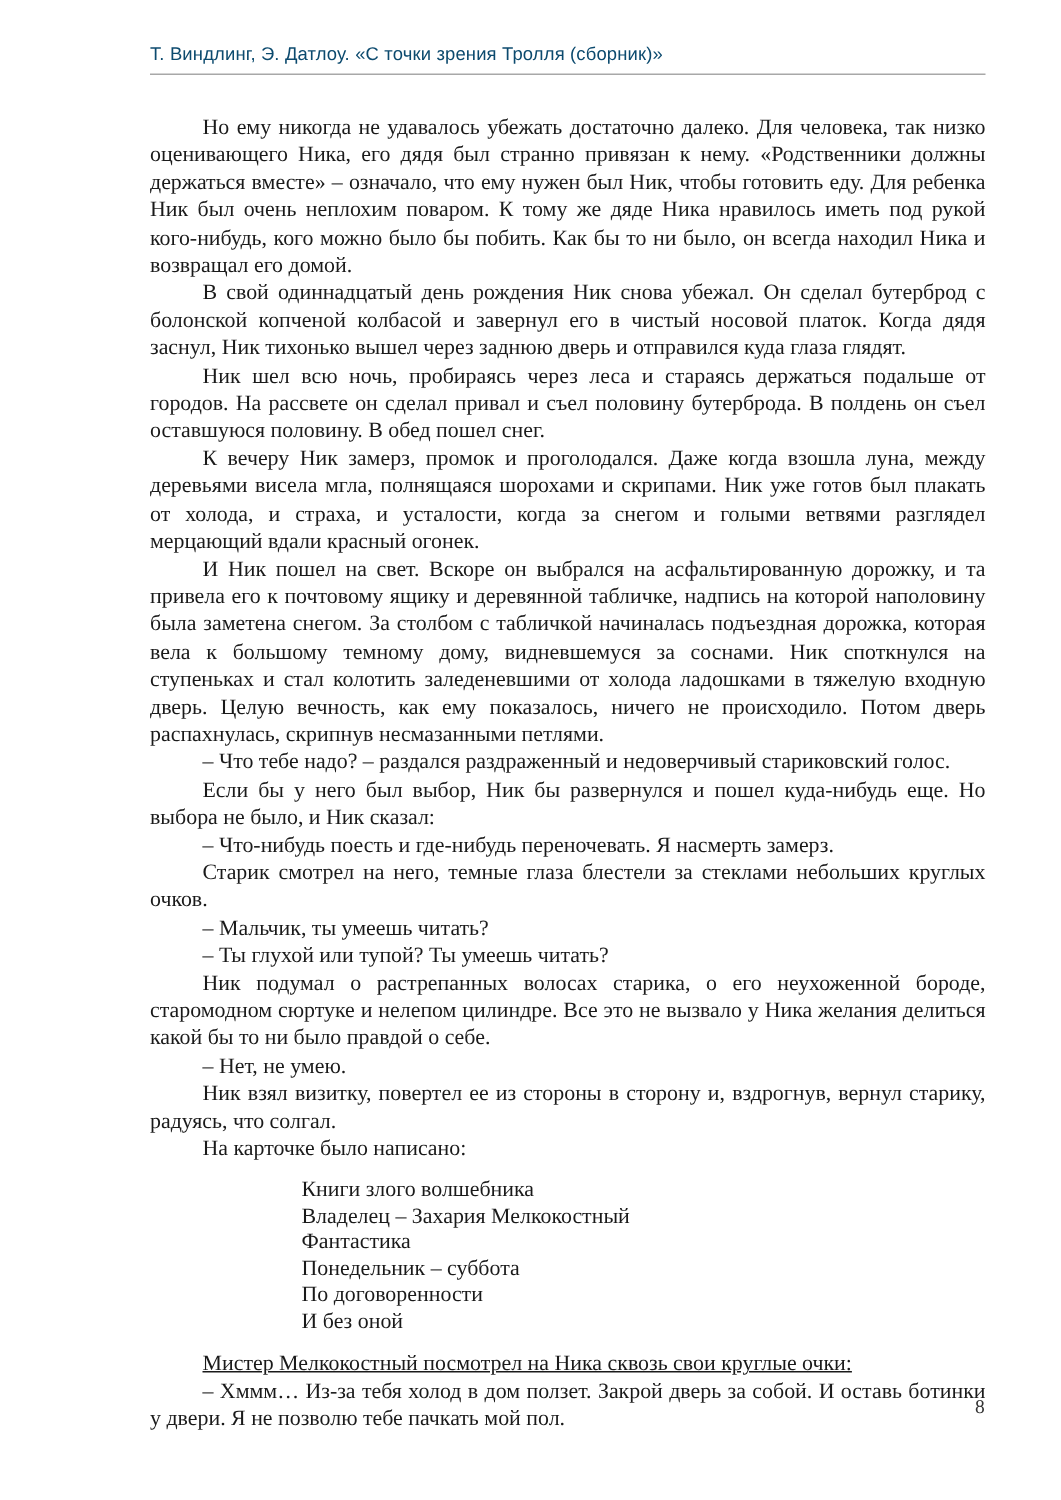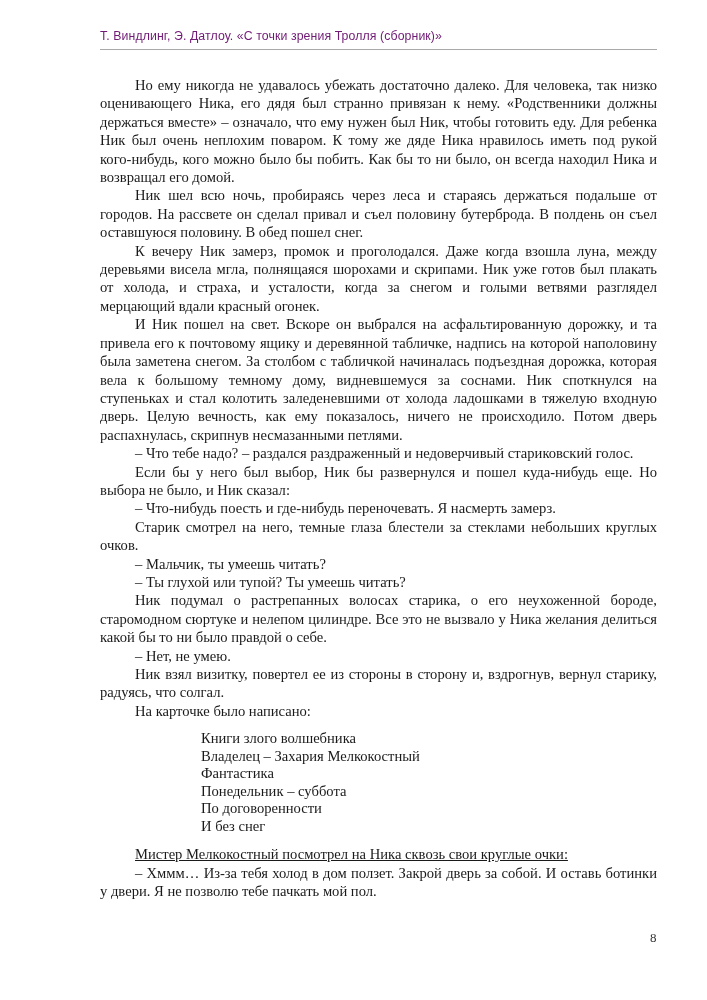--- a/index.html
+++ b/index.html
@@ -1,20 +1,20 @@
 <!DOCTYPE html>
 <html><head>
   <meta charset="utf-8">
   <style>
     html, body { margin: 0; padding: 0; background: #ffffff; }
     body { width: 707px; height: 1000px; position: relative; overflow: hidden; }
     .page { position: absolute; left: 0; top: 0; width: 707px; height: 1000px; background: #fff; }
     .running-head {
       position: absolute; left: 100px; top: 29px; width: 557px;
-      font-family: "Liberation Sans", sans-serif; font-size: 12.3px; color: #701a75;
+      font-family: "Liberation Sans", sans-serif; font-size: 12.3px; color: #0c4a6e;
       letter-spacing: 0.1px; white-space: nowrap;
     }
     .head-rule {
       position: absolute; left: 100px; top: 49px; width: 557px; height: 0;
       border-top: 1.6px solid #a8a8a8;
     }
     .body-text {
       position: absolute; left: 100px; top: 76px; width: 557px;
       font-family: "Liberation Serif", serif; font-size: 14.6px; line-height: 18.4px;
       color: #1a1a1a; text-align: justify;
@@ -33,41 +33,42 @@
   </style>
 </head>
 <body>
 
 <div class="page">
   <div class="running-head">Т.  Виндлинг, Э.  Датлоу.  «С точки зрения Тролля (сборник)»</div>
   <div class="head-rule"></div>
 
   <div class="body-text">
     <p>Но ему никогда не удавалось убежать достаточно далеко. Для человека, так низко оценивающего Ника, его дядя был странно привязан к нему. «Родственники должны держаться вместе» – означало, что ему нужен был Ник, чтобы готовить еду. Для ребенка Ник был очень неплохим поваром. К тому же дяде Ника нравилось иметь под рукой кого-нибудь, кого можно было бы побить. Как бы то ни было, он всегда находил Ника и возвращал его домой.</p>
+    <p>В свой одиннадцатый день рождения Ник снова убежал. Он сделал бутерброд с болонской копченой колбасой и завернул его в чистый носовой платок. Когда дядя заснул, Ник тихонько вышел через заднюю дверь и отправился куда глаза глядят.</p>
     <p>Ник шел всю ночь, пробираясь через леса и стараясь держаться подальше от городов. На рассвете он сделал привал и съел половину бутерброда. В полдень он съел оставшуюся половину. В обед пошел снег.</p>
     <p>К вечеру Ник замерз, промок и проголодался. Даже когда взошла луна, между деревьями висела мгла, полнящаяся шорохами и скрипами. Ник уже готов был плакать от холода, и страха, и усталости, когда за снегом и голыми ветвями разглядел мерцающий вдали красный огонек.</p>
     <p>И Ник пошел на свет. Вскоре он выбрался на асфальтированную дорожку, и та привела его к почтовому ящику и деревянной табличке, надпись на которой наполовину была заметена снегом. За столбом с табличкой начиналась подъездная дорожка, которая вела к большому темному дому, видневшемуся за соснами. Ник споткнулся на ступеньках и стал колотить заледеневшими от холода ладошками в тяжелую входную дверь. Целую вечность, как ему показалось, ничего не происходило. Потом дверь распахнулась, скрипнув несмазанными петлями.</p>
     <p>– Что тебе надо? – раздался раздраженный и недоверчивый стариковский голос.</p>
     <p>Если бы у него был выбор, Ник бы развернулся и пошел куда-нибудь еще. Но выбора не было, и Ник сказал:</p>
     <p>– Что-нибудь поесть и где-нибудь переночевать. Я насмерть замерз.</p>
     <p>Старик смотрел на него, темные глаза блестели за стеклами небольших круглых очков.</p>
     <p>– Мальчик, ты умеешь читать?</p>
     <p>– Ты глухой или тупой? Ты умеешь читать?</p>
     <p>Ник подумал о растрепанных волосах старика, о его неухоженной бороде, старомодном сюртуке и нелепом цилиндре. Все это не вызвало у Ника желания делиться какой бы то ни было правдой о себе.</p>
     <p>– Нет, не умею.</p>
     <p>Ник взял визитку, повертел ее из стороны в сторону и, вздрогнув, вернул старику, радуясь, что солгал.</p>
     <p>На карточке было написано:</p>
 
     <div class="card">
       <div>Книги злого волшебника</div>
       <div>Владелец – Захария Мелкокостный</div>
       <div>Фантастика</div>
       <div>Понедельник – суббота</div>
       <div>По договоренности</div>
-      <div>И без снег</div>
+      <div>И без оной</div>
     </div>
 
     <p class="after-card">Мистер Мелкокостный посмотрел на Ника сквозь свои круглые очки:</p>
     <p>– Хммм… Из-за тебя холод в дом ползет. Закрой дверь за собой. И оставь ботинки у двери. Я не позволю тебе пачкать мой пол.</p>
   </div>
 
   <div class="folio">8</div>
 </div>
 
 </body></html>

